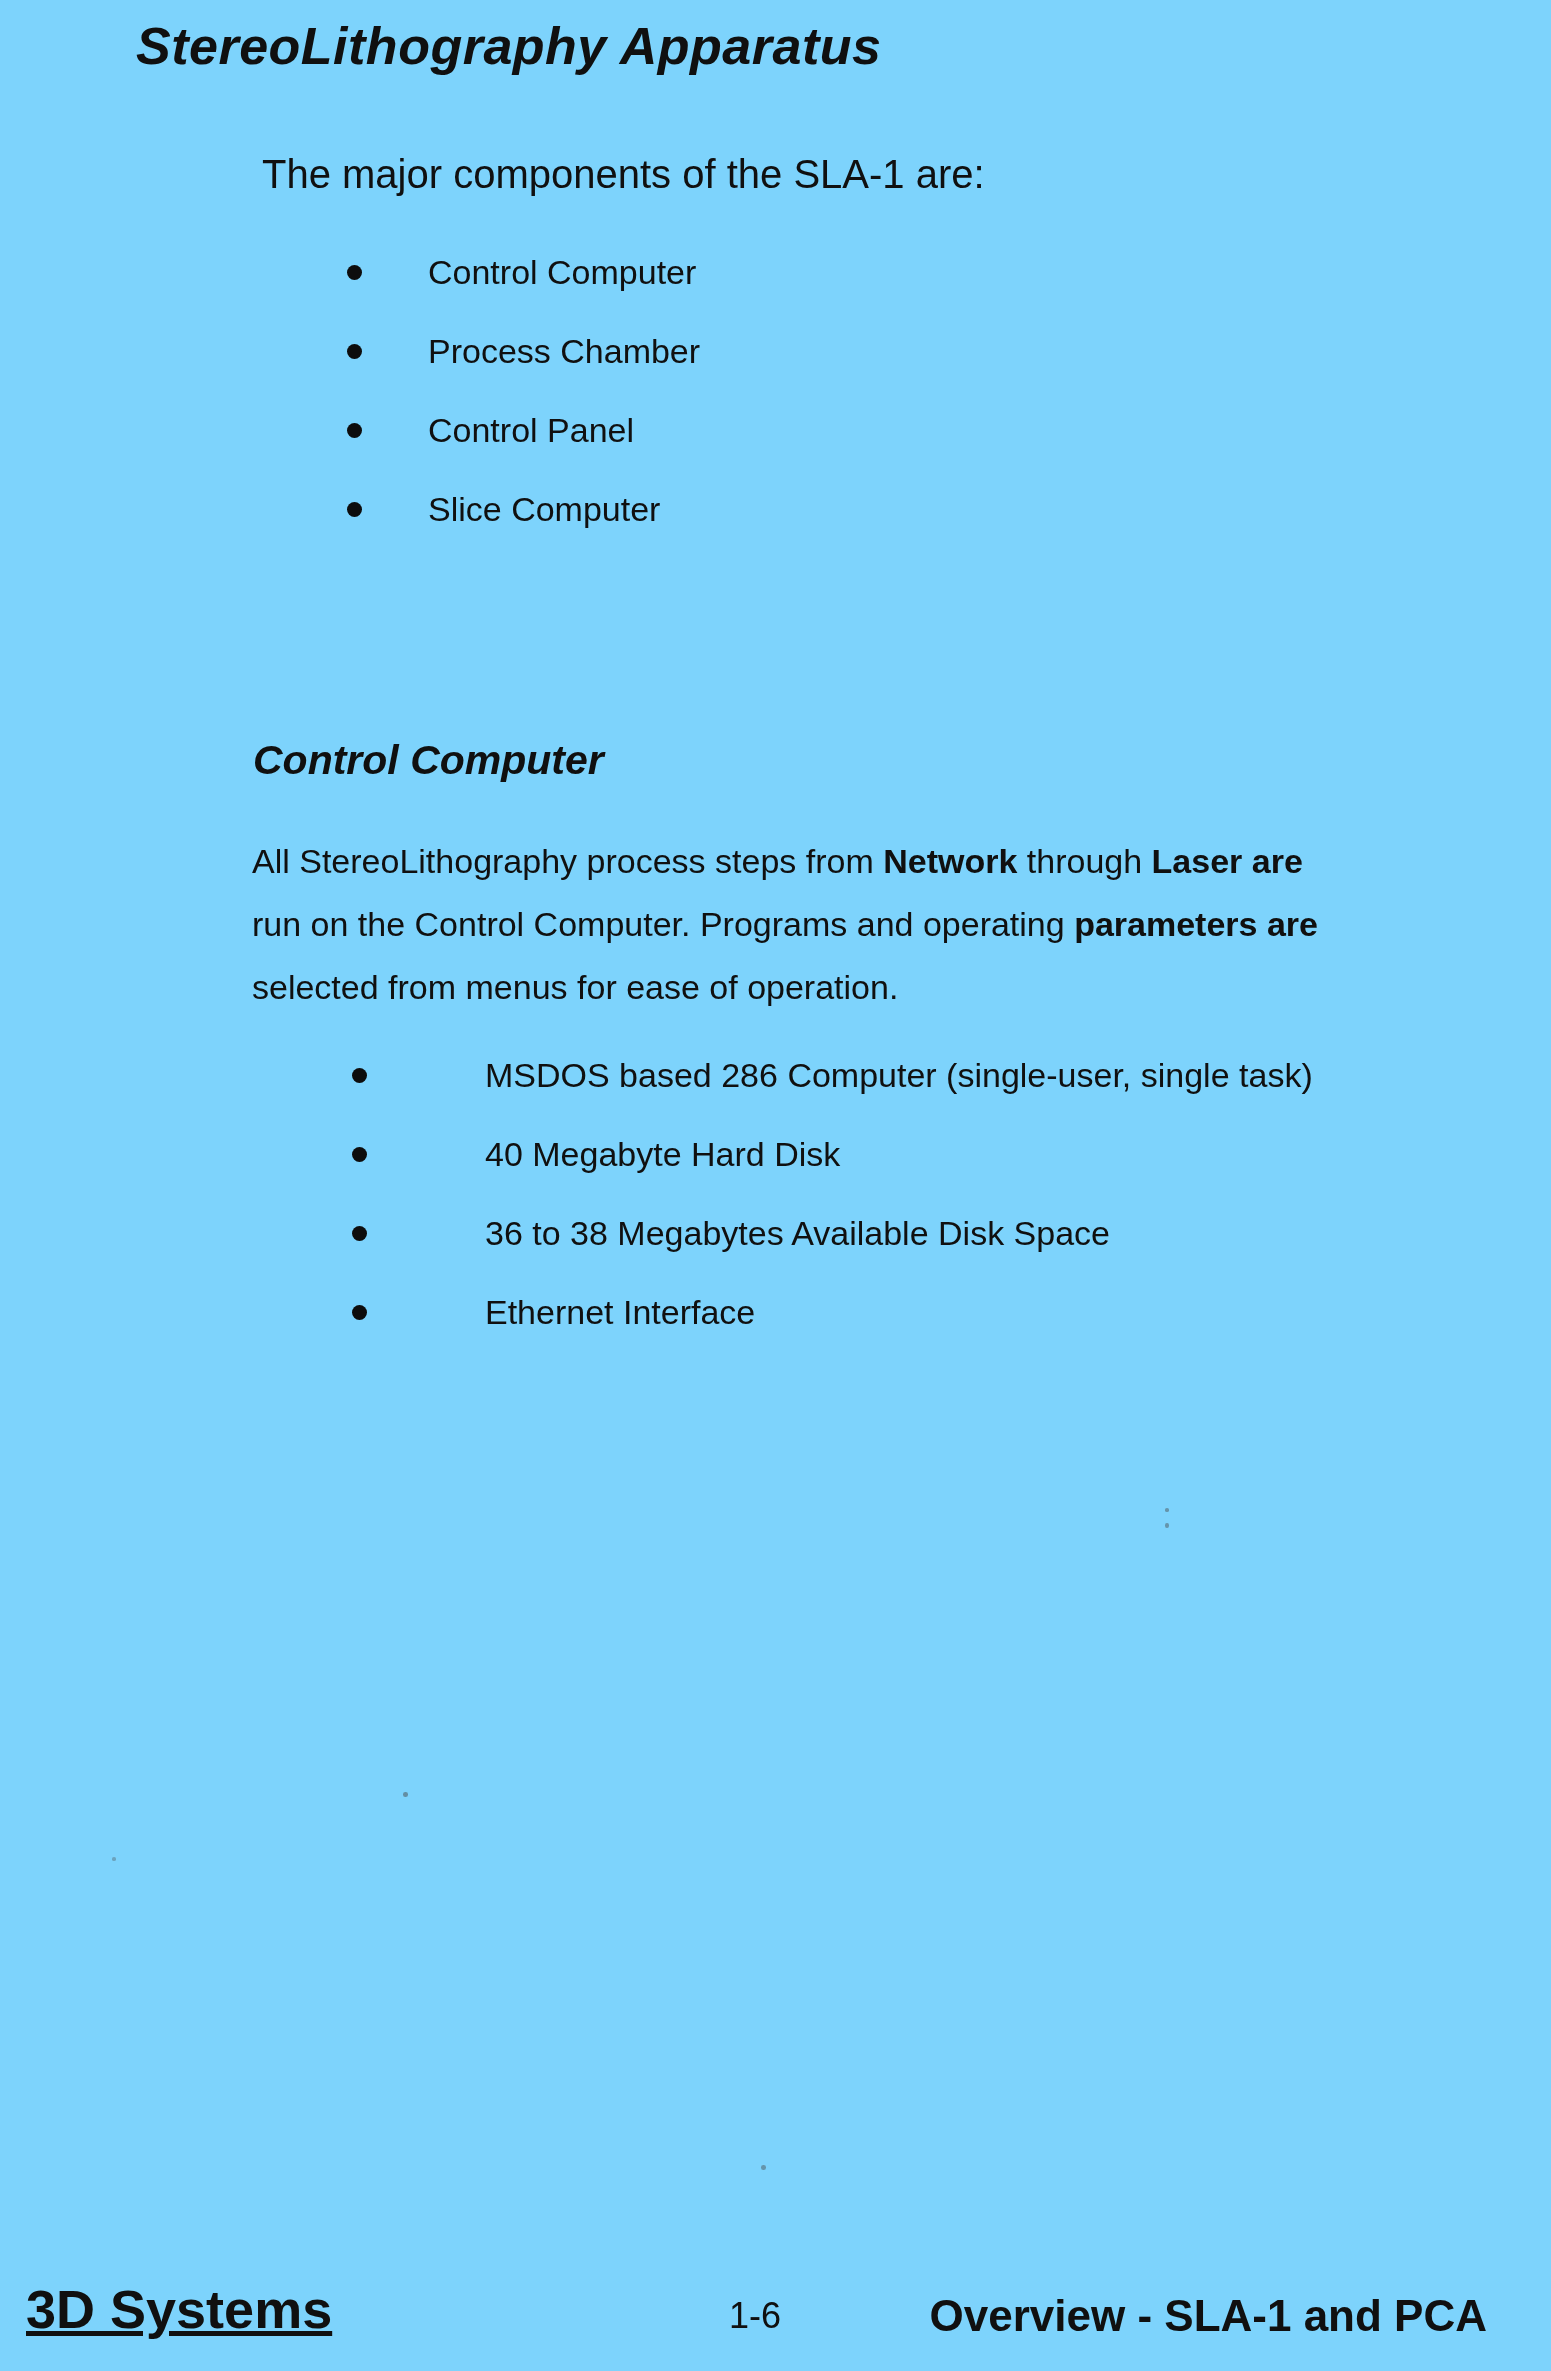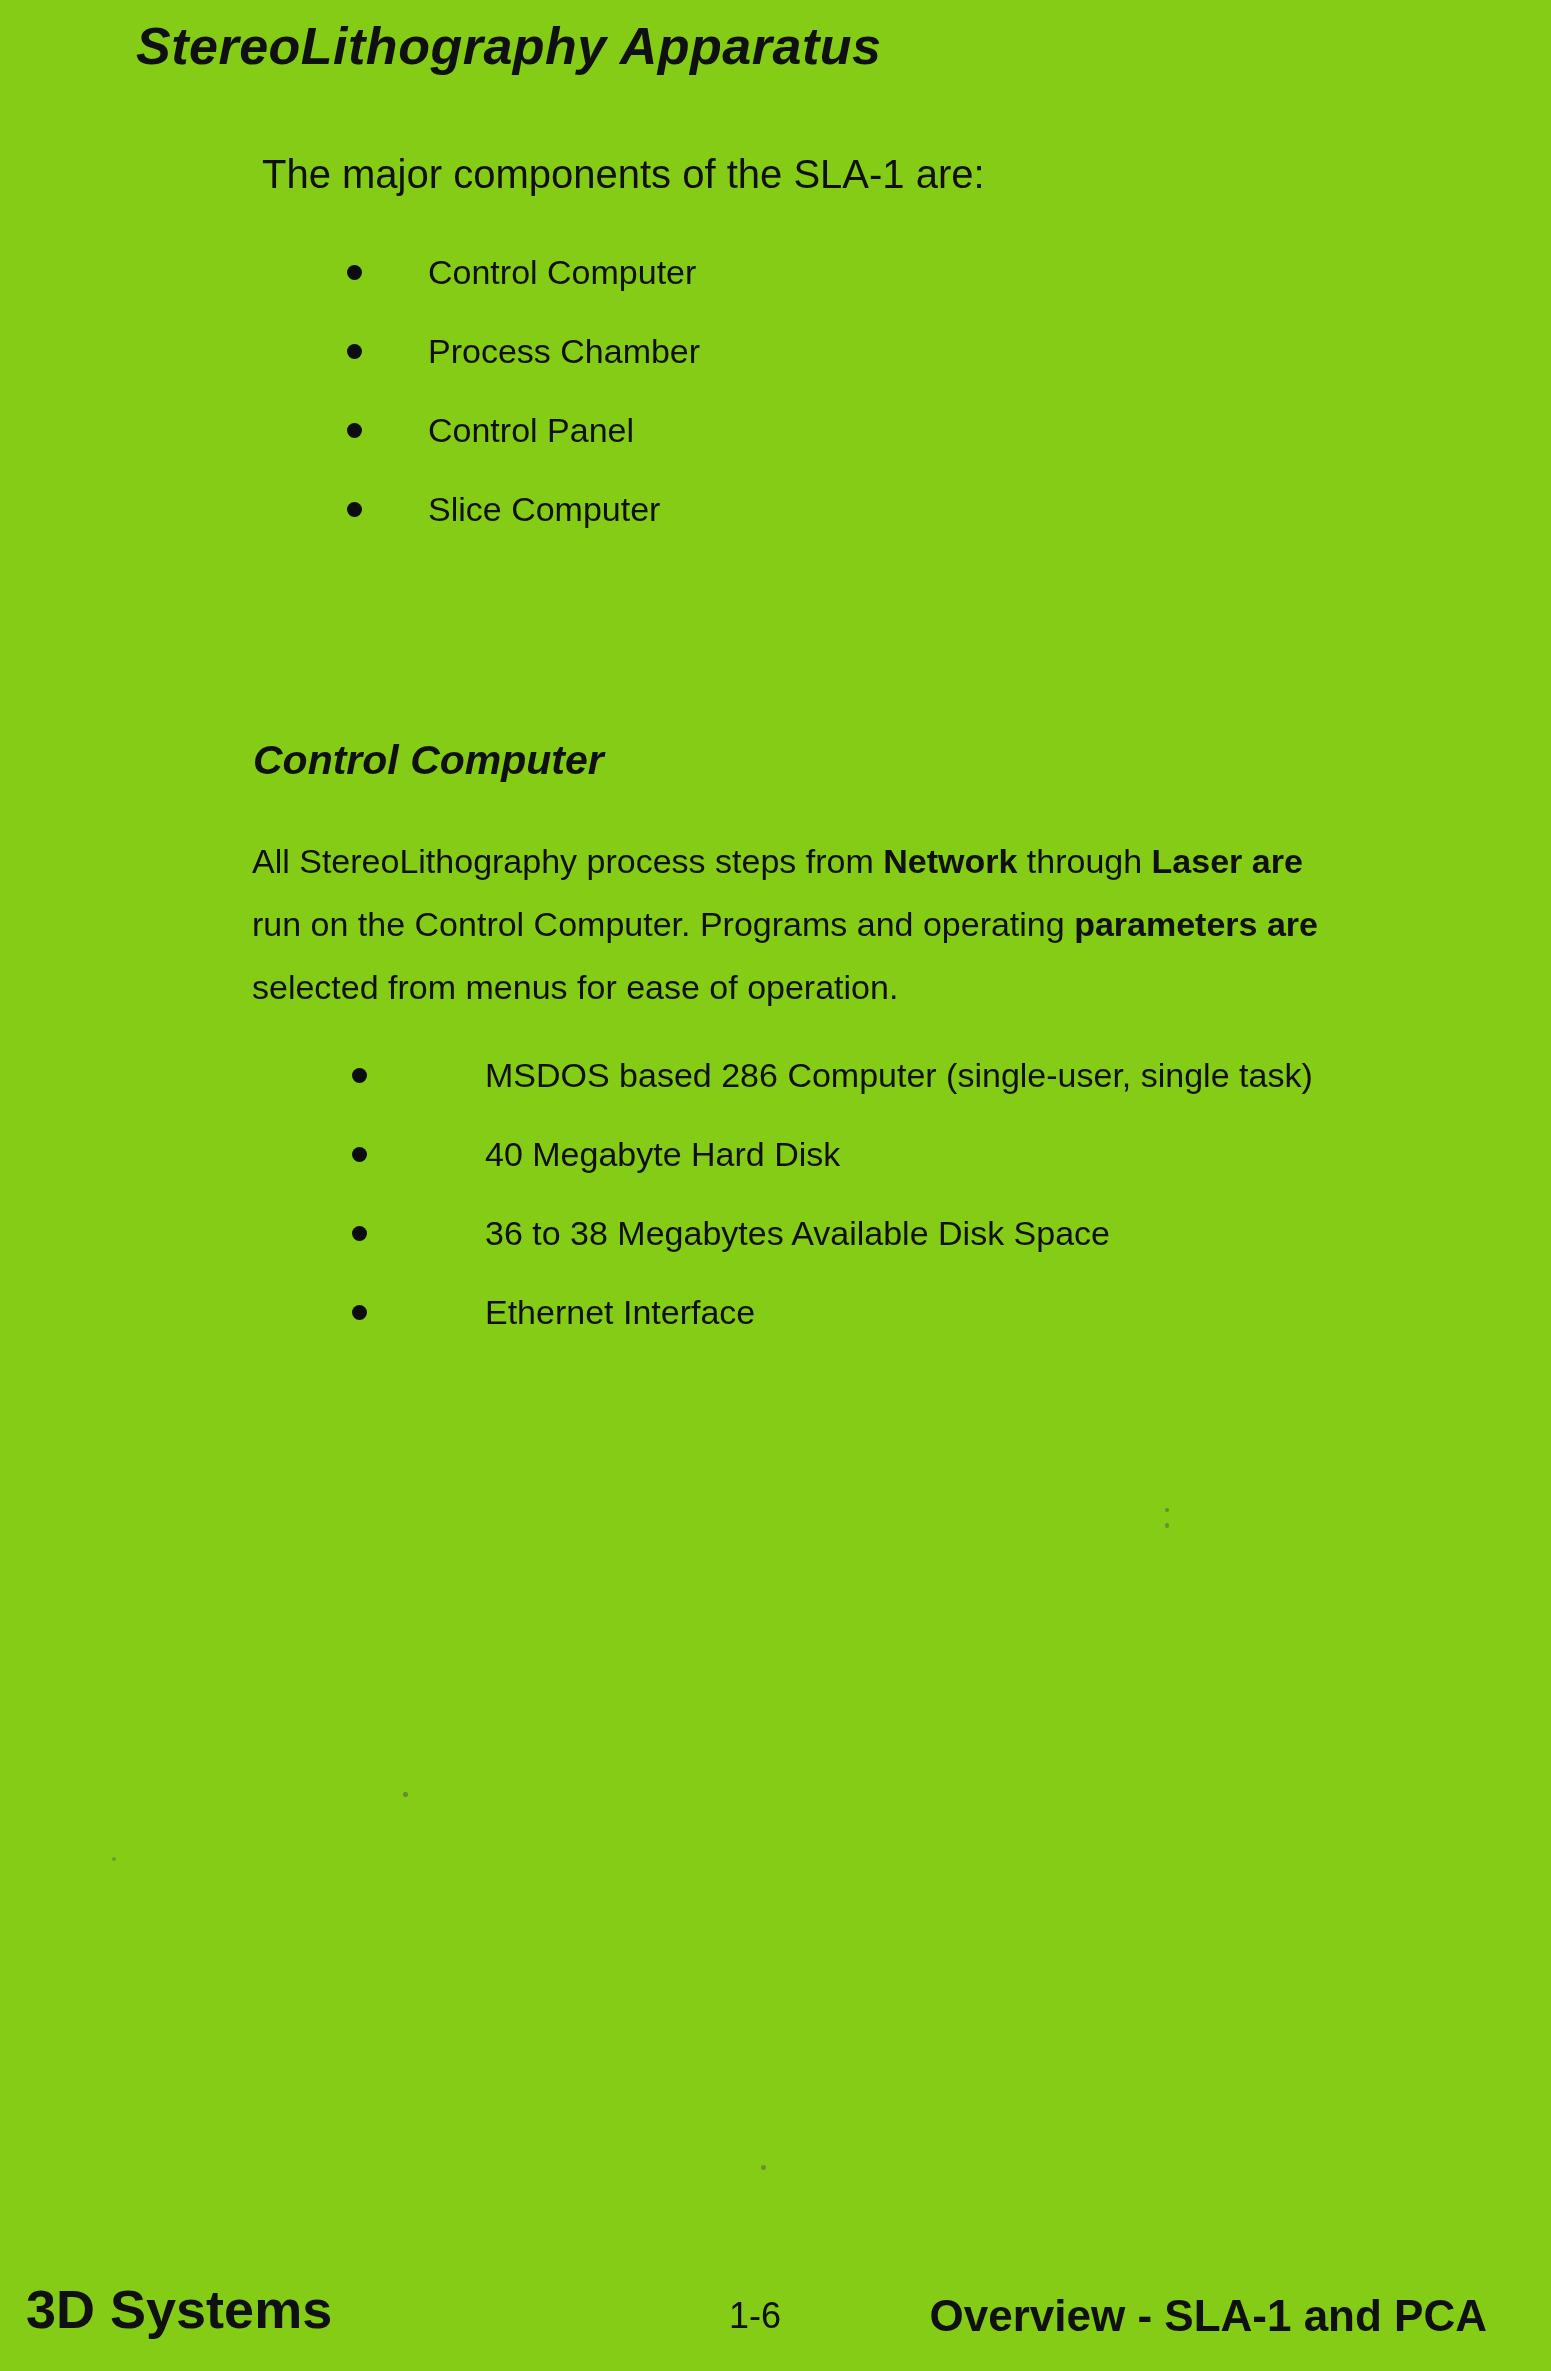--- a/index.html
+++ b/index.html
@@ -4,21 +4,21 @@
 <style>
   html, body {
     margin: 0;
     padding: 0;
     background: #ffffff;
   }
   .page {
     position: relative;
     width: 1551px;
     height: 2372px;
-    background: #84cc16;
+    background: #7dd3fc;
     color: #101010;
     font-family: "Liberation Sans", sans-serif;
     overflow: hidden;
   }
   .title {
     position: absolute;
     left: 136px;
     top: 15px;
     margin: 0;
     font-size: 52px;
@@ -98,20 +98,21 @@
     border-radius: 50%;
   }
   .footer-brand {
     position: absolute;
     left: 26px;
     top: 2278px;
     margin: 0;
     font-size: 54px;
     font-weight: 700;
     letter-spacing: 0px;
+    text-decoration: underline;
   }
   .footer-pagenum {
     position: absolute;
     left: 729px;
     top: 2295px;
     font-size: 36px;
   }
   .footer-chapter {
     position: absolute;
     right: 64px;

